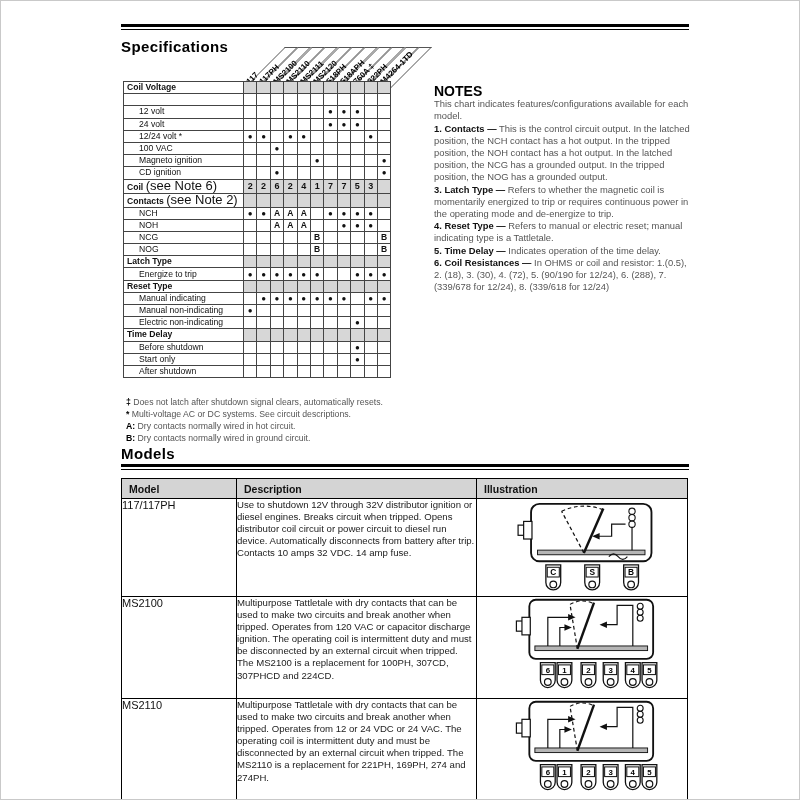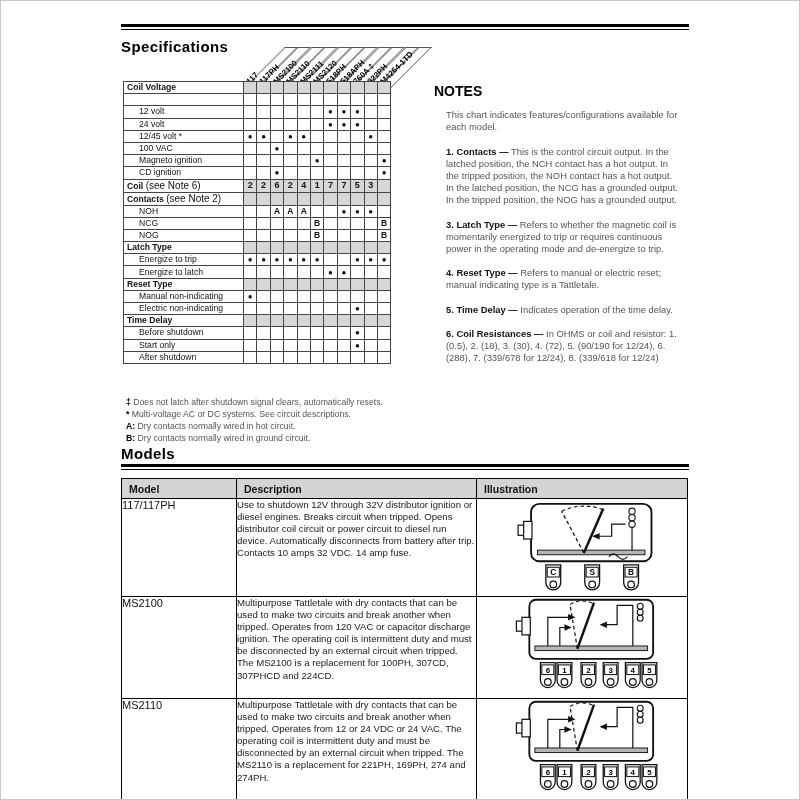--- a/index.html
+++ b/index.html
@@ -15,31 +15,31 @@
               background:#fff;transform:skewX(-45deg);transform-origin:0 100%;box-sizing:border-box;}
   .slant-label{position:absolute;bottom:3px;font-size:8px;font-weight:bold;white-space:nowrap;
                transform:rotate(-45deg);transform-origin:0 100%;color:#000;}
   table.matrix{position:absolute;left:0;top:34px;border-collapse:collapse;table-layout:fixed;
                border:1.6px solid #000;}
   table.matrix td{border:1px solid #444;height:11.2px;line-height:11px;padding:0;overflow:hidden;
                   box-sizing:content-box;}
   table.matrix td.label{font-size:8.6px;text-align:left;padding-left:3px;white-space:nowrap;}
   table.matrix td.label.indent{padding-left:15px;font-weight:normal;}
   table.matrix td.label b{font-weight:bold;}
-  table.matrix td.label .small{font-size:10px;font-weight:normal;}
+  table.matrix td.label .small{font-size:13px;font-weight:normal;}
   table.matrix td.cell{text-align:center;font-size:7.5px;background:#fff;}
   table.matrix tr.sec td.cell{background:#d7d7d7;}
   table.matrix td.cell.num{font-weight:bold;font-size:9px;}
   table.matrix td.cell.ab{font-weight:bold;font-size:8.5px;}
   table.matrix td.cell.dot{font-size:8px;}
 
   
   .notes{position:absolute;left:433px;top:84px;width:257px;font-size:9.4px;line-height:12.2px;color:#555;}
   .notes .notes-title{font-weight:bold;color:#000;font-size:14px;margin:0 0 1px 0;}
-  .notes p{margin:12px;}
+  .notes p{margin:0;}
   .notes b{color:#111;}
 
   
   .footnotes{position:absolute;left:125px;top:395px;font-size:8.7px;line-height:12px;color:#555;}
   .footnotes b{color:#000;}
 
   
   table.models{position:absolute;left:120px;top:477px;width:566px;border-collapse:collapse;
                table-layout:fixed;border:1.8px solid #000;}
   table.models th{background:#d4d4d4;border:1px solid #000;font-size:10.5px;text-align:left;
@@ -148,21 +148,21 @@
             <td class="cell"></td>
             <td class="cell"></td>
             <td class="cell"></td>
             <td class="cell dot">●</td>
             <td class="cell dot">●</td>
             <td class="cell dot">●</td>
             <td class="cell"></td>
             <td class="cell"></td>
           </tr>
           <tr>
-            <td class="label indent">12/45 volt *</td>
+            <td class="label indent">12/24 volt *</td>
             <td class="cell dot">●</td>
             <td class="cell dot">●</td>
             <td class="cell"></td>
             <td class="cell dot">●</td>
             <td class="cell dot">●</td>
             <td class="cell"></td>
             <td class="cell"></td>
             <td class="cell"></td>
             <td class="cell"></td>
             <td class="cell dot">●</td>
@@ -232,27 +232,41 @@
             <td class="cell"></td>
             <td class="cell"></td>
             <td class="cell"></td>
             <td class="cell"></td>
             <td class="cell"></td>
             <td class="cell"></td>
             <td class="cell"></td>
             <td class="cell"></td>
           </tr>
           <tr>
-            <td class="label indent">NOH</td>
-            <td class="cell"></td>
-            <td class="cell"></td>
+            <td class="label indent">NCH</td>
+            <td class="cell dot">●</td>
+            <td class="cell dot">●</td>
             <td class="cell ab">A</td>
             <td class="cell ab">A</td>
             <td class="cell ab">A</td>
             <td class="cell"></td>
+            <td class="cell dot">●</td>
+            <td class="cell dot">●</td>
+            <td class="cell dot">●</td>
+            <td class="cell dot">●</td>
+            <td class="cell"></td>
+          </tr>
+          <tr>
+            <td class="label indent">NOH</td>
+            <td class="cell"></td>
+            <td class="cell"></td>
+            <td class="cell ab">A</td>
+            <td class="cell ab">A</td>
+            <td class="cell ab">A</td>
+            <td class="cell"></td>
             <td class="cell"></td>
             <td class="cell dot">●</td>
             <td class="cell dot">●</td>
             <td class="cell dot">●</td>
             <td class="cell"></td>
           </tr>
           <tr>
             <td class="label indent">NCG</td>
             <td class="cell"></td>
             <td class="cell"></td>
@@ -301,47 +315,47 @@
             <td class="cell dot">●</td>
             <td class="cell dot">●</td>
             <td class="cell dot">●</td>
             <td class="cell dot">●</td>
             <td class="cell"></td>
             <td class="cell"></td>
             <td class="cell dot">●</td>
             <td class="cell dot">●</td>
             <td class="cell dot">●</td>
           </tr>
-          <tr>
-            <td class="label indent">Energize to latch</td>
-            <td class="cell"></td>
-            <td class="cell"></td>
-            <td class="cell"></td>
-            <td class="cell"></td>
-            <td class="cell"></td>
-            <td class="cell"></td>
-            <td class="cell dot">●</td>
-            <td class="cell dot">●</td>
-            <td class="cell"></td>
-            <td class="cell"></td>
-            <td class="cell"></td>
-          </tr>
           <tr class="sec">
             <td class="label"><b>Reset Type</b></td>
             <td class="cell"></td>
             <td class="cell"></td>
             <td class="cell"></td>
             <td class="cell"></td>
             <td class="cell"></td>
             <td class="cell"></td>
             <td class="cell"></td>
             <td class="cell"></td>
             <td class="cell"></td>
             <td class="cell"></td>
             <td class="cell"></td>
+          </tr>
+          <tr>
+            <td class="label indent">Manual indicating</td>
+            <td class="cell"></td>
+            <td class="cell dot">●</td>
+            <td class="cell dot">●</td>
+            <td class="cell dot">●</td>
+            <td class="cell dot">●</td>
+            <td class="cell dot">●</td>
+            <td class="cell dot">●</td>
+            <td class="cell dot">●</td>
+            <td class="cell"></td>
+            <td class="cell dot">●</td>
+            <td class="cell dot">●</td>
           </tr>
           <tr>
             <td class="label indent">Manual non-indicating</td>
             <td class="cell dot">●</td>
             <td class="cell"></td>
             <td class="cell"></td>
             <td class="cell"></td>
             <td class="cell"></td>
             <td class="cell"></td>
             <td class="cell"></td>

